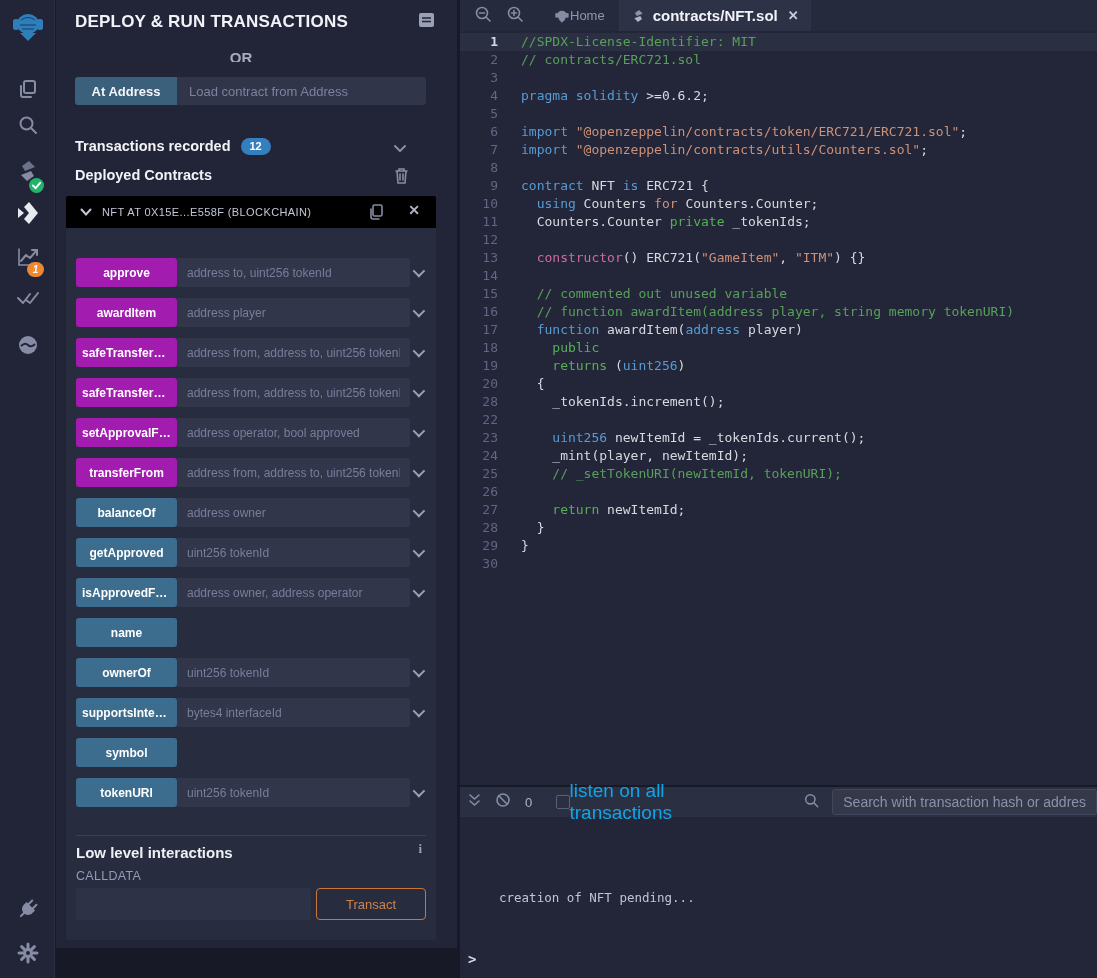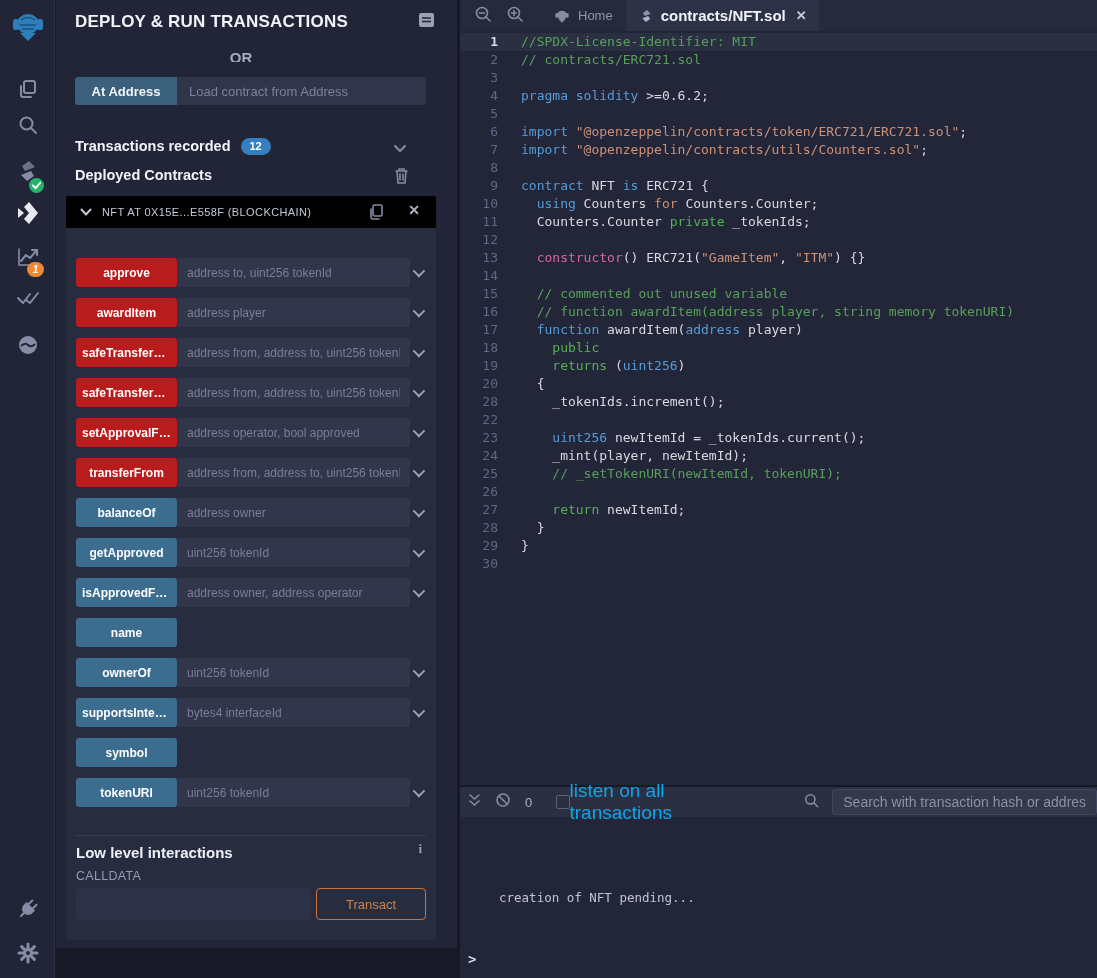--- a/index.html
+++ b/index.html
@@ -36,42 +36,42 @@
   #contract-card { left:10px; top:196px; width:370px; height:744px; background:#282c3f; border-radius:2px; }
   #card-header { position:absolute; left:0; top:0; width:370px; height:32px; background:#000000; border-radius:2px 2px 0 0; display:flex; align-items:center; cursor:pointer; }
   #card-chev { margin-left:14px; }
   #card-title { margin-left:10px; font-size:11px; letter-spacing:.4px; color:#c3c7d7; }
   #card-copy { position:absolute; right:52px; top:7px; cursor:pointer; }
   #card-close { position:absolute; right:16px; top:6px; color:#aeb3c7; font-size:14px; font-weight:700; cursor:pointer; }
 
   #fn-list { position:absolute; left:10px; top:62px; width:350px; }
   .fn-row { display:flex; align-items:center; height:29px; margin-bottom:11px; }
   .fn-btn { width:101px; height:29px; flex:none; border:none; border-radius:3px; color:#fff; font-size:12px; font-weight:700; font-family:inherit; cursor:pointer; overflow:hidden; text-overflow:ellipsis; white-space:nowrap; padding:0 6px; }
-  .fn-btn.orange { background:#b91c1c;text-align:center; }
+  .fn-btn.orange { background:#a21caf;text-align:center; }
   .fn-btn.blue { background:#3d6d8e; }
   .fn-input { width:233px; height:29px; background:#32364b; border:none; border-radius:0 3px 3px 0; padding:0 10px; font-size:12px; color:#f9a8d4; font-family:inherit; overflow:hidden; }
   .fn-input::placeholder { color:#787e9a; }
   .chev { margin-left:auto; margin-right:4px; width:9px; height:9px; border-right:2px solid #9ba0b5; border-bottom:2px solid #9ba0b5; transform:rotate(45deg) translateY(-2px); cursor:pointer; }
 
   #lowlevel-divider { position:absolute; left:10px; top:639px; width:350px; height:1px; background:#3a3f55; }
   #lowlevel-title { position:absolute; left:10px; top:648px; font-size:15px; font-weight:600; color:#eef0f6; }
   #info-icon { position:absolute; right:14px; top:645px; color:#9ba0b5; font-size:13px; font-weight:700; font-family:"Liberation Serif", serif; cursor:pointer; }
   #calldata-label { position:absolute; left:10px; top:673px; font-size:12.5px; color:#959bb5; letter-spacing:.3px; }
   #calldata-row { position:absolute; left:10px; top:692px; width:350px; height:32px; display:flex; }
   #calldata-input { width:235px; height:32px; background:#2e3247; border:none; border-radius:2px; padding:0 10px; color:#d5d9e6; font-size:12px; font-family:inherit; }
   #transact-btn { margin-left:5px; width:110px; height:32px; background:transparent; border:1px solid #c97539; border-radius:4px; color:#cd8348; font-size:13px; font-family:inherit; cursor:pointer; }
 
   #panel-scrollbar { left:448px; top:192px; width:8px; height:275px; background:#4a5063; border-radius:4px; cursor:pointer; }
 
   
   #editor { left:460px; top:0; width:637px; height:785px; background:#232638; }
   #tabbar { position:absolute; left:0; top:0; width:637px; height:31px; background:#262a3d; display:flex; align-items:center; }
   .zoom-icon { margin-left:14px; cursor:pointer; }
   #tab-home { margin-left:16px; height:31px; display:flex; align-items:center; padding:0 14px; cursor:pointer; }
-  #tab-home .tab-label { margin-left:8px; color:#9196ad; font-size:13px; }
+  #tab-home .tab-label { color:#9196ad; font-size:13px; }
   #tab-sep { width:1px; height:31px; background:#31354a; }
   #tab-nft { height:31px; display:flex; align-items:center; padding:0 12px; background:#2e3247; cursor:pointer; }
   #tab-nft .tab-label { margin-left:8px; color:#f2f3f8; font-size:15px; font-weight:600; }
   #tab-close { margin-left:10px; color:#c8ccd9; font-size:13px; font-weight:700; cursor:pointer; }
 
   #code-area { position:absolute; left:0; top:31px; width:637px; height:754px; padding-top:2px; cursor:text; }
   .cline { display:flex; height:18px; line-height:18px; font-family:"DejaVu Sans Mono", monospace; font-size:13px; white-space:pre; }
   .cline.hl { background:#2b2f42; }
   .cline.hl .gut { color:#d5d9ea; font-weight:700; }
   .gut { width:50px; text-align:right; padding-right:12px; color:#5f6787; flex:none; }

